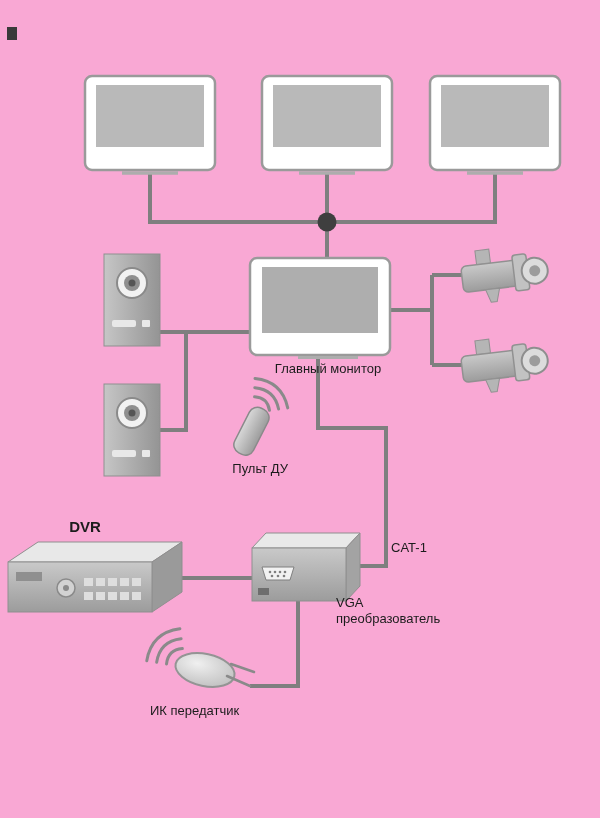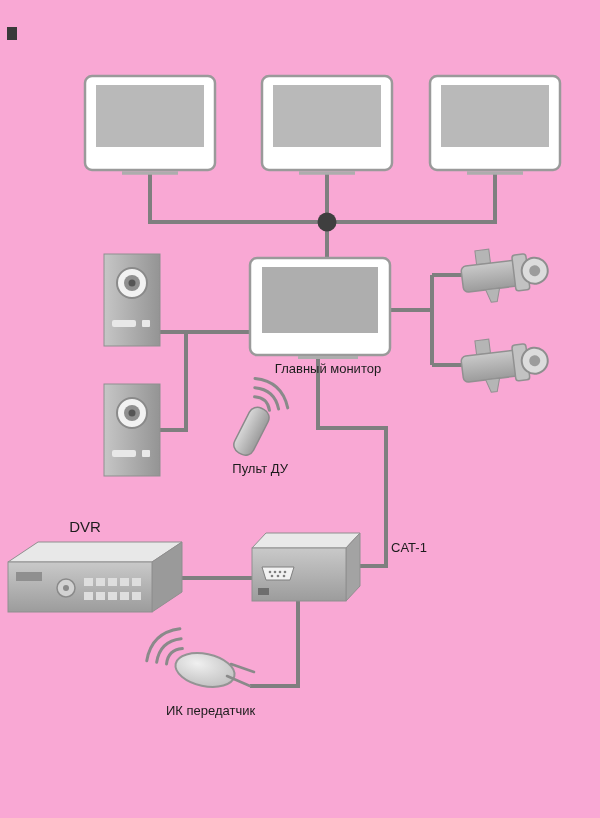--- a/index.html
+++ b/index.html
@@ -1,21 +1,21 @@
 <!DOCTYPE html>
 <html><head>
 <meta charset="utf-8">
 <style>
   html,body{margin:0;padding:0;background:#ffffff;}
   .canvas{position:relative;width:600px;height:818px;background:#f9a8d4;overflow:hidden;
           font-family:"Liberation Sans", sans-serif;color:#1c1c1c;}
   .canvas > svg{position:absolute;left:0;top:0;display:block;}
   .lbl{position:absolute;font-size:13px;line-height:16px;white-space:nowrap;color:#1c1c1c;}
   .lbl.center{text-align:center;}
-  .lbl.bold{font-weight:normal;font-size:15px;}
+  .lbl.bold{font-weight:bold;font-size:15px;}
   .lbl span{display:block;}
 </style>
 </head>
 <body>
 
 <div class="canvas">
 
   <svg width="600" height="818" viewBox="0 0 600 818">
     <defs>
       <linearGradient id="gPanel" x1="0" y1="0" x2="1" y2="0">
@@ -169,16 +169,20 @@
   </svg>
 
   <div class="lbl center" style="left:258px;top:361px;width:140px;">Главный монитор</div>
 
   <div class="lbl center" style="left:203px;top:461px;width:85px;text-align:right;">Пульт ДУ</div>
 
   <div class="lbl center bold" style="left:55px;top:519px;width:60px;">DVR</div>
 
   <div class="lbl" style="left:391px;top:540px;">CAT-1</div>
 
+  <div class="lbl" style="left:336px;top:595px;">
+    <span>VGA</span>
+    <span>преобразователь</span>
+  </div>
 
-  <div class="lbl" style="left:166px;top:703px;">ИК передатчик</div>
+  <div class="lbl" style="left:150px;top:703px;">ИК передатчик</div>
 
 </div>
 
 </body></html>

